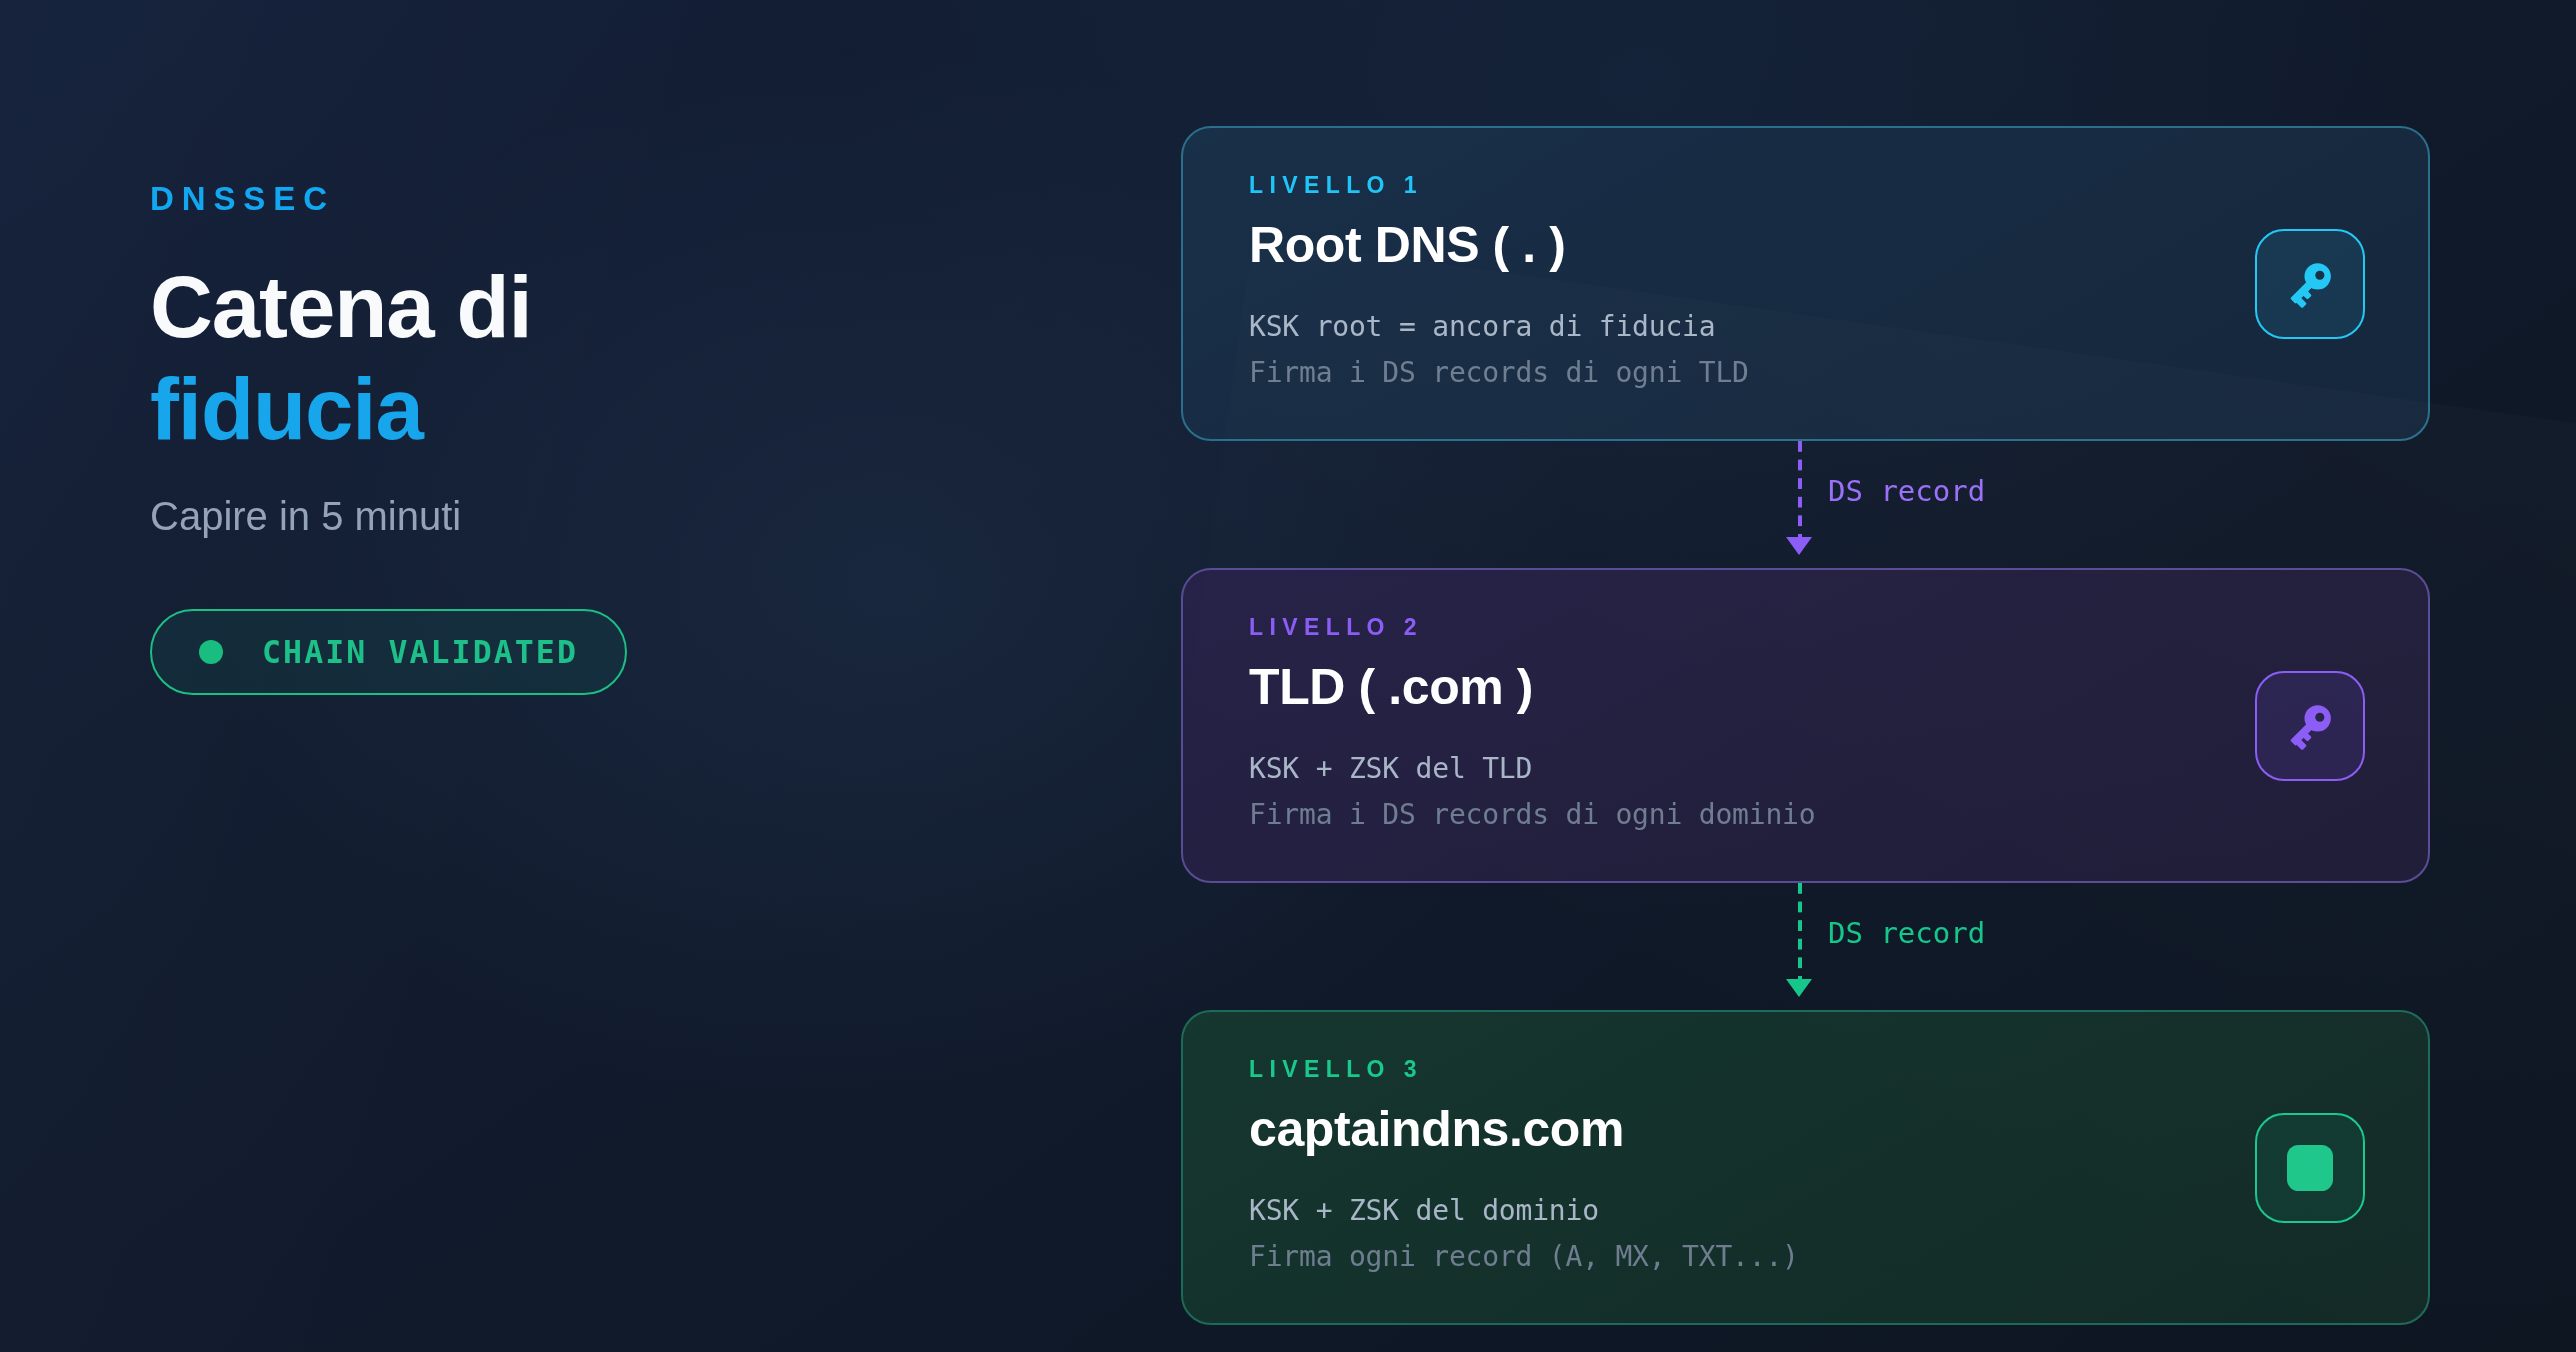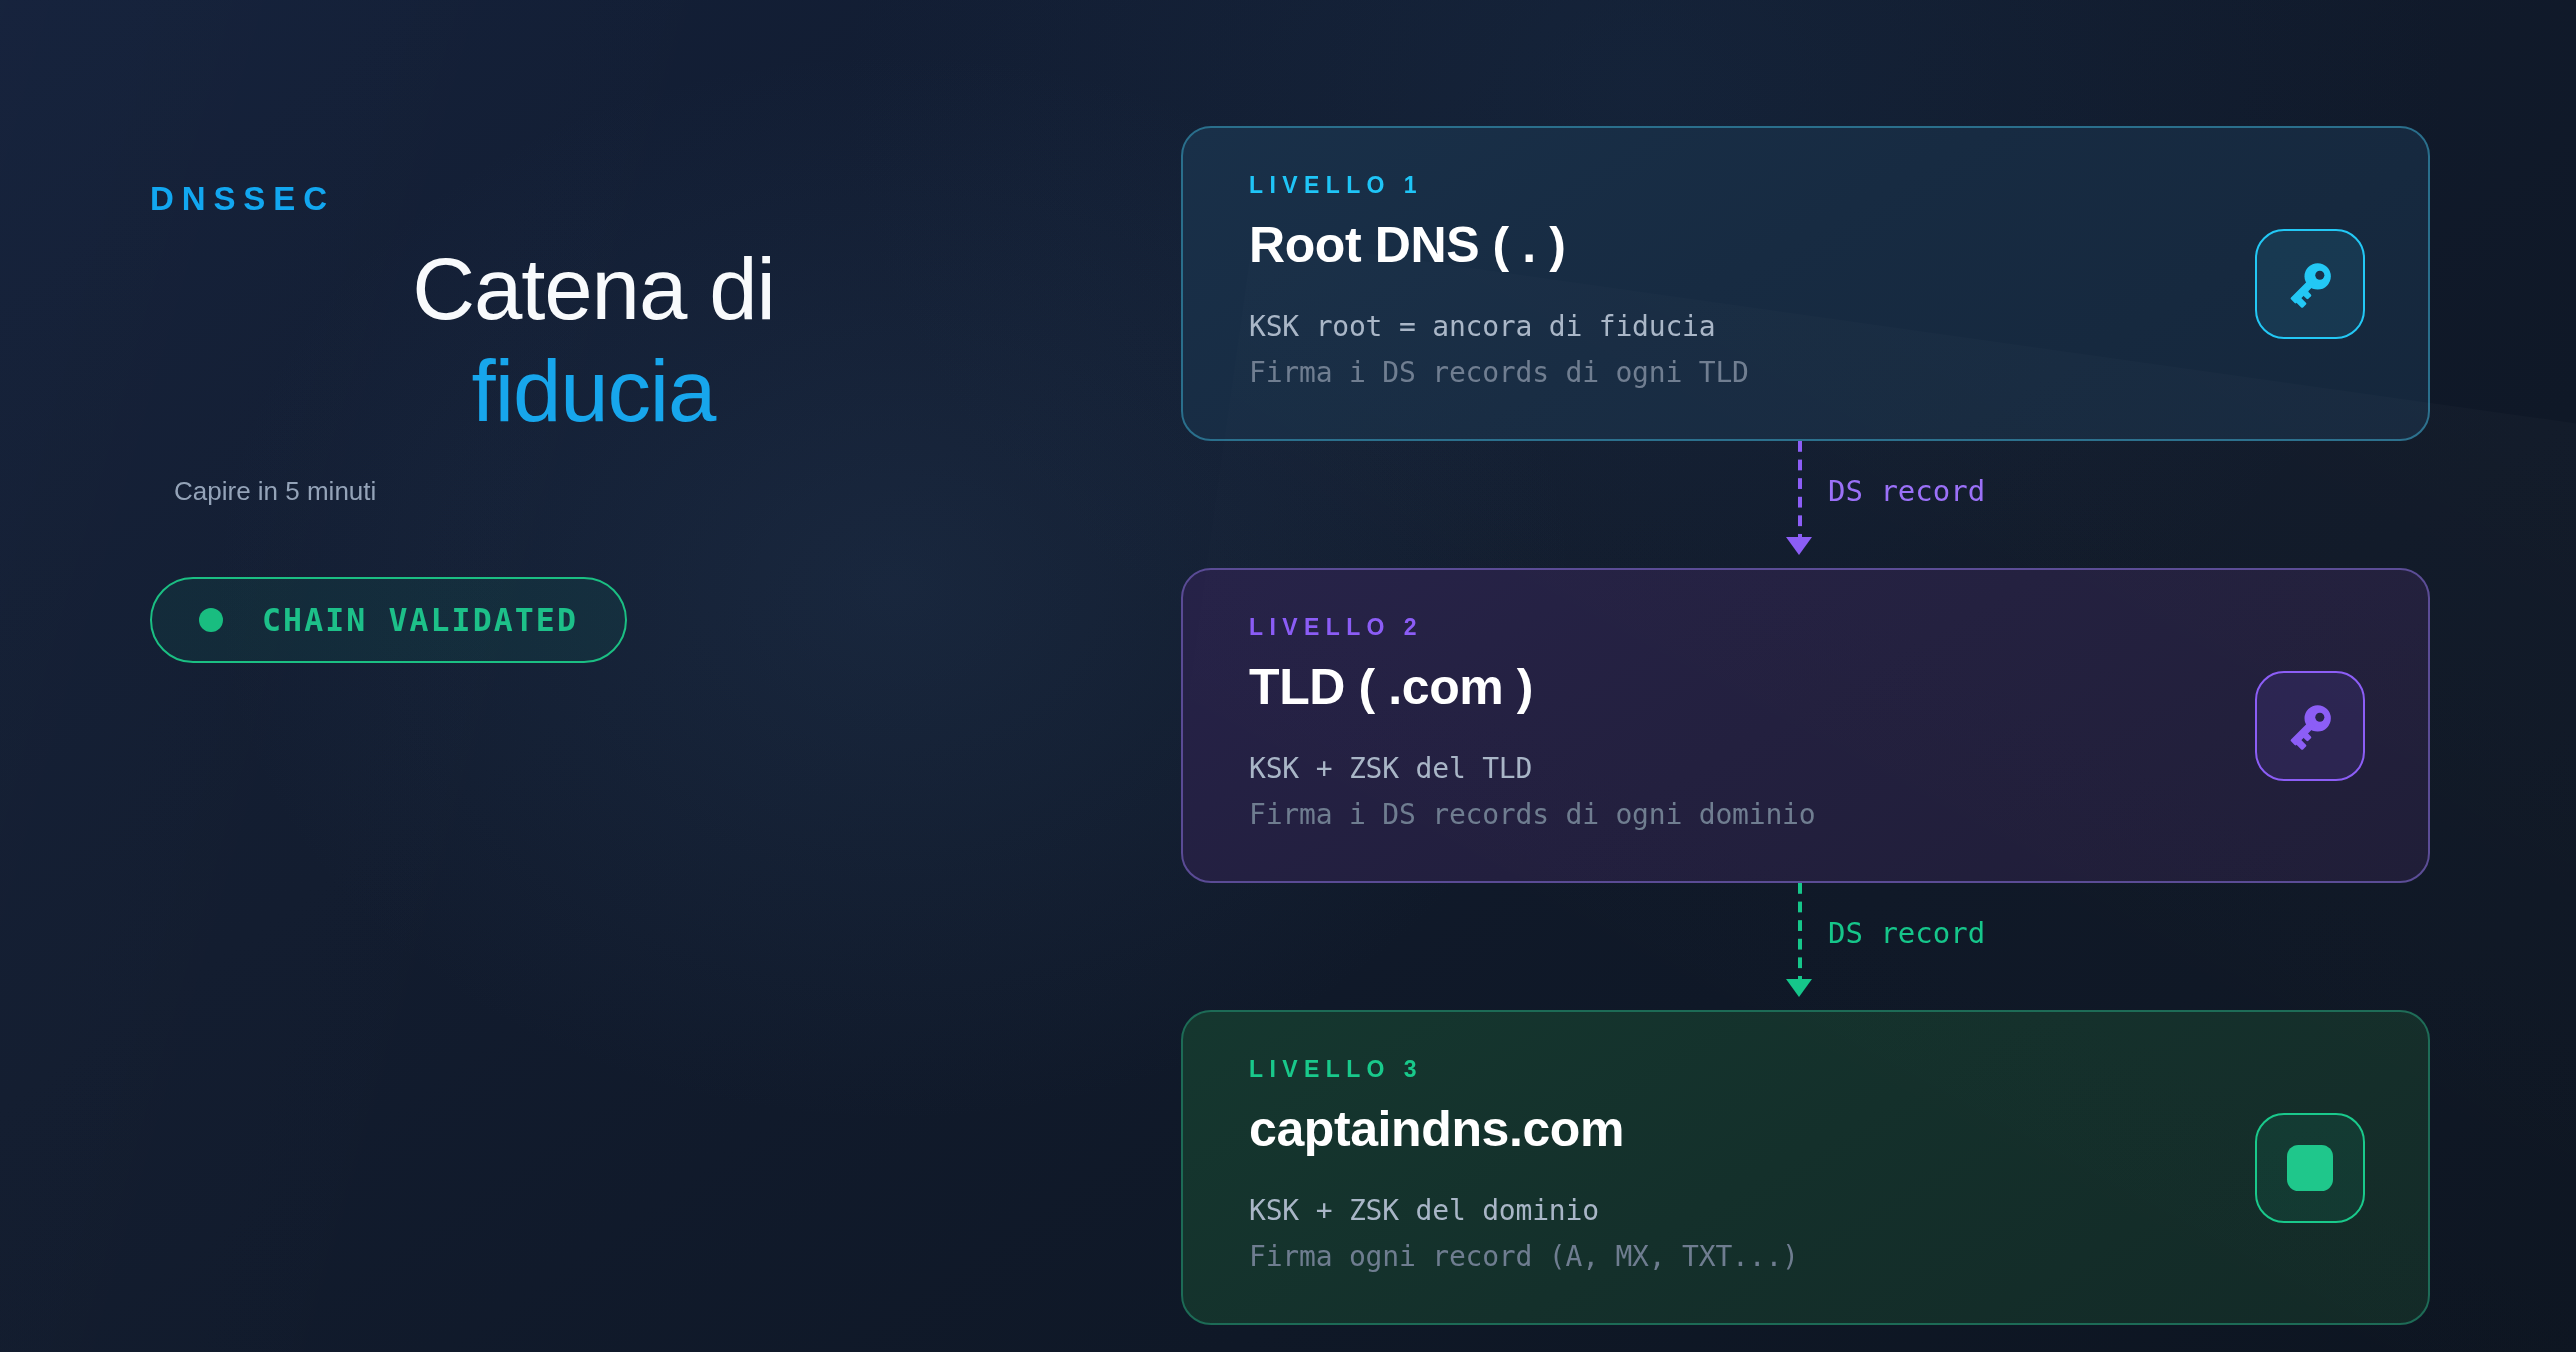--- a/index.html
+++ b/index.html
@@ -36,28 +36,28 @@
   }
 
   
   .left { position:absolute; left:150px; top:180px; width:887px; }
 
   .eyebrow{
     font-size:33px; font-weight:700; letter-spacing:7.9px;
     color:#12a7f0;
   }
   .headline{
-    margin-top:20px;
-    font-size:87px; line-height:1.17; font-weight:400;
-    color:#f8fafc; letter-spacing:-1.1px;text-align:center;
+    margin-top:38px;
+    font-size:87px; line-height:1.17; font-weight:700;
+    color:#f8fafc; letter-spacing:-1.1px;
   }
   .headline .accent{ color:#17a6ec; display:block; }
   .subtitle{
     margin-top:34px;
-    font-size:26px; color:#94a3b8; font-weight:400;margin-left:24px;
+    font-size:40px; color:#94a3b8; font-weight:400;
   }
 
   .bullets{ margin-top:66px; }
   .bullet{
     position:relative;
     padding-left:66px;
     margin-bottom:49px;
   }
   .bullet:last-child{ margin-bottom:0; }
   .dot{

